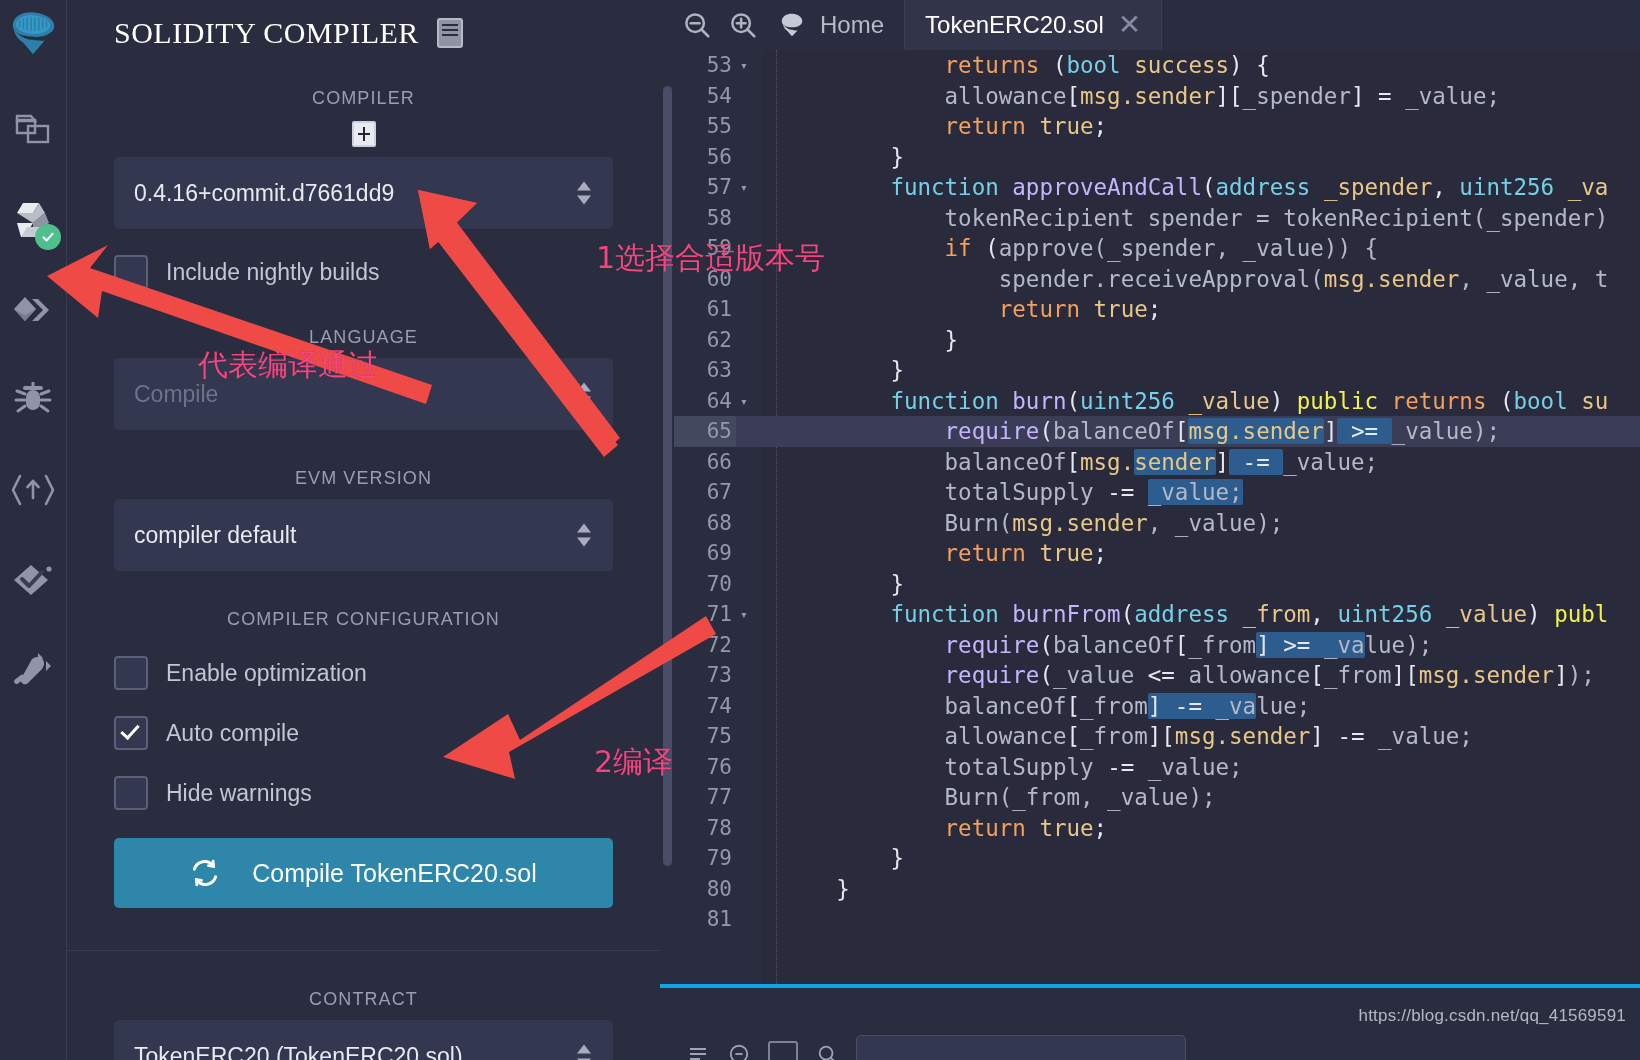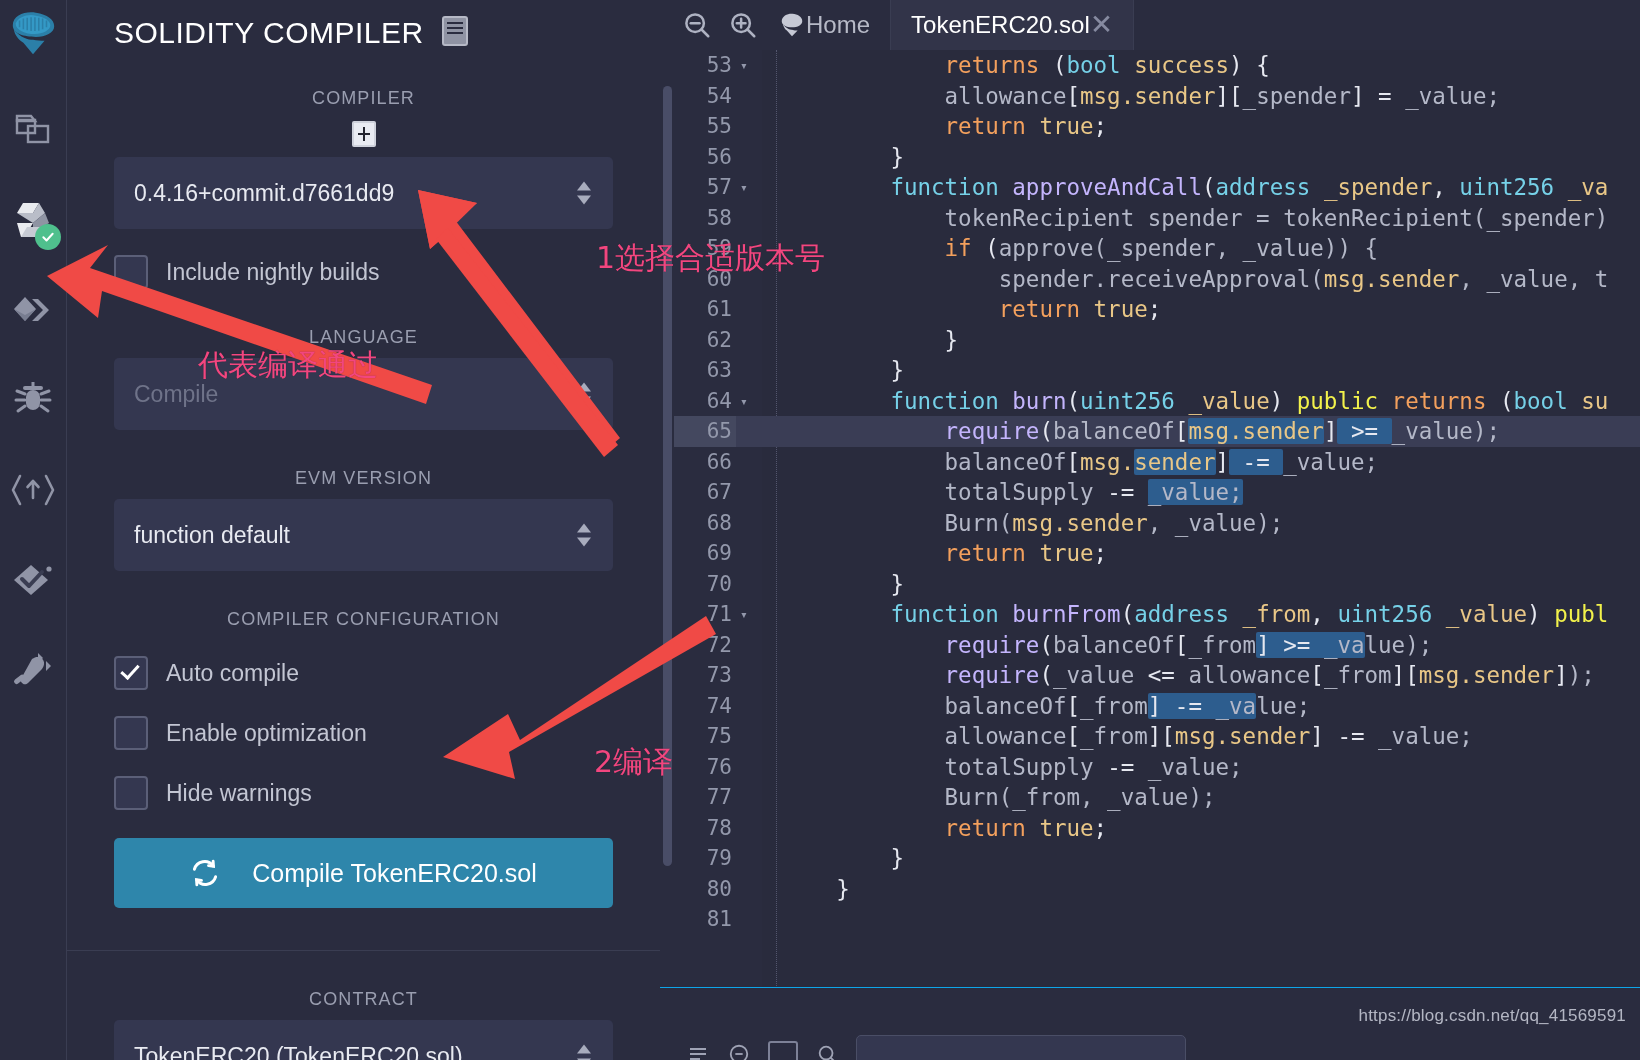--- a/index.html
+++ b/index.html
@@ -32,23 +32,23 @@
   }
   .status-dot svg{width:14px;height:14px;}
 
   
   .panel{
     width:593px;flex:0 0 593px;background:#2a2c3f;
     border-left:1px solid #3a3d52;
     position:relative;overflow:hidden;
   }
   .panel-title{
-    display:flex;gap:18px;
+    display:flex;align-items:center;gap:18px;
     font-size:30px;letter-spacing:.5px;color:#ffffff;
-    padding:16px 0 0 47px;font-weight:400;
+    padding:16px 0 0 47px;font-weight:400;font-family:Liberation Serif, serif;
   }
   .panel-title .doc-ico{
     width:22px;height:26px;border:2px solid #b6b9c6;border-radius:3px;
     position:relative;background:#8f93a3;
   }
   .panel-title .doc-ico:after{
     content:"";position:absolute;left:3px;right:3px;top:4px;height:2px;
     background:#2a2c3f;box-shadow:0 5px 0 #2a2c3f,0 10px 0 #2a2c3f;
   }
   .section{padding:0 47px;}
@@ -103,21 +103,21 @@
 
   
   .editor{flex:1;position:relative;background:#2a2c3f;overflow:hidden;}
   .tabbar{
     height:50px;display:flex;align-items:center;gap:0;
     background:#2a2c3f;position:relative;
   }
   .tb-tools{display:flex;align-items:center;gap:16px;padding-left:22px;}
   .tb-ico{cursor:pointer;display:flex;align-items:center;}
   .tab{
-    height:50px;display:flex;align-items:center;
+    height:50px;display:flex;align-items:center;gap:14px;
     padding:0 20px;font-size:24px;color:#c9ccd8;cursor:pointer;
     border-right:1px solid #3a3d52;
   }
   .tab.home{color:#b7bac7;border-right:1px solid #3a3d52;}
   .tab.active{background:#323449;color:#fff;border-right:1px solid #3a3d52;}
   .tab .x{font-size:28px;color:#868aa0;line-height:1;}
 
   .codewrap{
     position:absolute;left:0;right:0;top:50px;bottom:72px;
     display:flex;overflow:hidden;background:#2a2c3f;
@@ -157,21 +157,21 @@
   .ty{color:#76d1e8;}       
   .fn{color:#c4b5fd;}       
   .var{color:#e9c787;}      
   .pl{color:#b4b8c8;}       
   .pu{color:#f2f24b;}       
   .op{color:#e6e8f0;}
   .sel{background:#2d5d8e;border-radius:2px;}
 
   .botbar{
     position:absolute;left:0;right:0;bottom:0;height:72px;
-    background:#2a2c3f;border-top:1px solid #0ea5e9;
+    background:#2a2c3f;border-top:4px solid #0ea5e9;
   }
   .botbar-row{
     position:absolute;left:26px;right:16px;bottom:-18px;height:44px;
     display:flex;align-items:center;gap:18px;color:#9fa3b5;font-size:20px;
   }
   .bb-chk{width:26px;height:26px;border:2px solid #7d8197;border-radius:3px;}
   .bb-search{
     height:40px;border:1px solid #4a4e66;border-radius:5px;background:#343750;
     min-width:300px;display:flex;align-items:center;padding:0 14px;color:#8e92a6;
   }
@@ -312,38 +312,38 @@
         <span class="spin">
             <i class="up"></i>
             <i class="dn"></i>
           </span>
       </div>
 
       <div class="lbl">
         <span>EVM VERSION</span>
       </div>
       <div class="select">
-        <span>function default</span>
+        <span>compiler default</span>
         <span class="spin">
             <i class="up"></i>
             <i class="dn"></i>
           </span>
       </div>
 
       <div class="lbl">
         <span>COMPILER CONFIGURATION</span>
       </div>
 
       <div class="chk-row">
+        <span class="chk"></span>
+        <span class="chk-lbl">Enable optimization</span>
+      </div>
+      <div class="chk-row">
         <span class="chk on"></span>
         <span class="chk-lbl">Auto compile</span>
-      </div>
-      <div class="chk-row">
-        <span class="chk"></span>
-        <span class="chk-lbl">Enable optimization</span>
       </div>
       <div class="chk-row">
         <span class="chk"></span>
         <span class="chk-lbl">Hide warnings</span>
       </div>
 
       <button class="compile-btn">
         <svg width="30" height="30" viewBox="0 0 24 24" fill="none" stroke="#ffffff" stroke-width="2.3" stroke-linecap="round">
           <path d="M3.5 9 A8.5 8.5 0 0 1 18.5 6.3"></path>
           <path d="M20.5 15 A8.5 8.5 0 0 1 5.5 17.7"></path>

